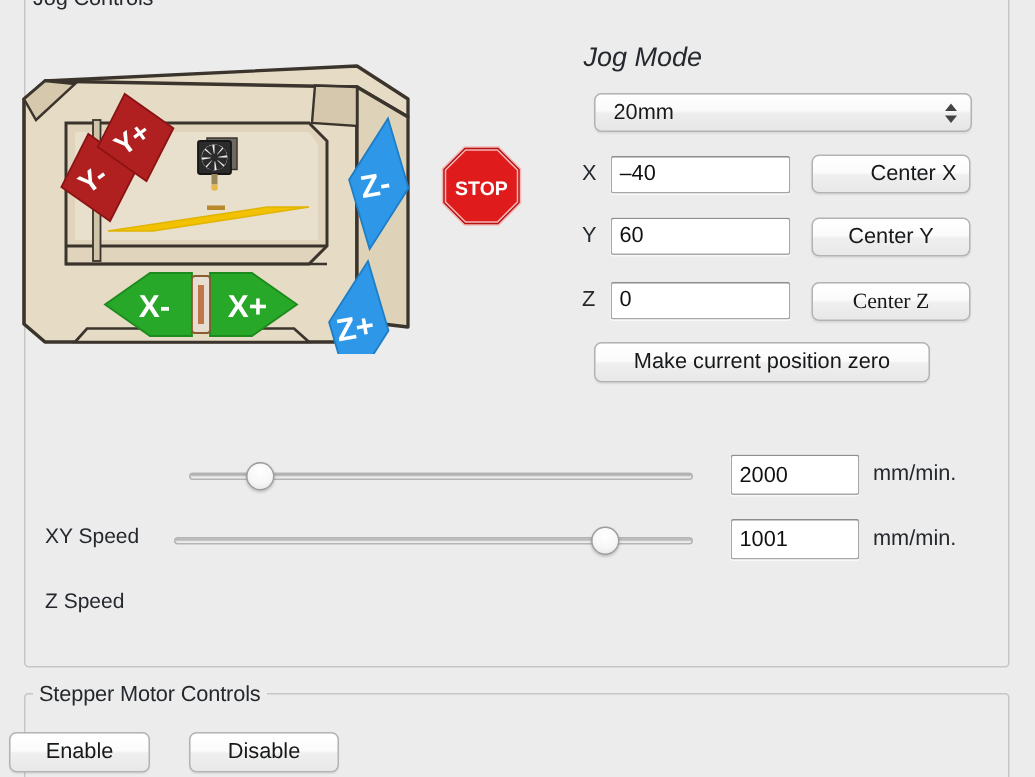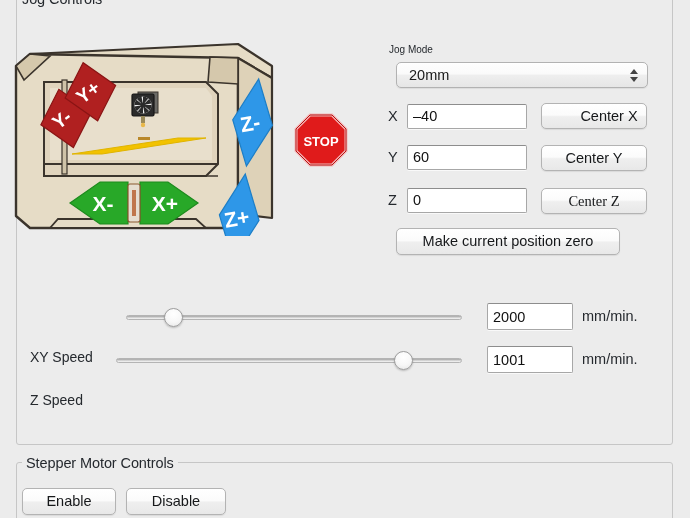--- a/index.html
+++ b/index.html
@@ -35,23 +35,23 @@
   #jog-title { left: 18px; top: -9px; }
 
   #stepper-group { left: 16px; top: 462px; width: 657px; height: 80px; }
   #stepper-title { left: 22px; top: 455px; }
 
   
   #printer-wrap { position: absolute; left: 10px; top: 36px; width: 270px; height: 200px; }
   #printer-svg { display: block; }
 
   
-  #stop-wrap { position: absolute; left: 294px; top: 97px; width: 54px; height: 54px; margin-top: 16px; }
-
-  #jog-mode-label { position: absolute; left: 389px; top: 44px; font-size: 10px; color: #25292e; }
+  #stop-wrap { position: absolute; left: 294px; top: 97px; width: 54px; height: 54px; }
+
+  #jog-mode-label { position: absolute; left: 389px; top: 28px; font-size: 18px; color: #25292e; font-style: italic; }
 
   .popup-button {
     position: absolute;
     left: 396px; top: 62px;
     width: 252px; height: 26px;
     border: 1px solid #b2b2b2;
     border-radius: 5px;
     background: linear-gradient(to bottom, #fefefe 0%, #fafafa 45%, #eeeeee 52%, #e6e6e6 100%);
     box-shadow: 0 1px 0 rgba(255,255,255,0.9) inset, 0 1px 1px rgba(0,0,0,0.07);
     display: flex;
@@ -183,21 +183,21 @@
   #xy-unit { top: 303px; }
   #z-unit  { top: 346px; }
 
   
   .stepper-btn {
     position: absolute;
     height: 27px;
     line-height: 25px;
     top: 488px;
   }
-  #enable-btn  { left: 22px;  width: 94px; }
+  #enable-btn  { left: 6px;  width: 94px; }
   #disable-btn { left: 126px; width: 100px; }
 
 </style>
 </head>
 <body>
 
 <div id="root">
 
   <div class="groupbox" id="jog-group"></div>
   <div class="groupbox-title" id="jog-title">Jog Controls</div>

